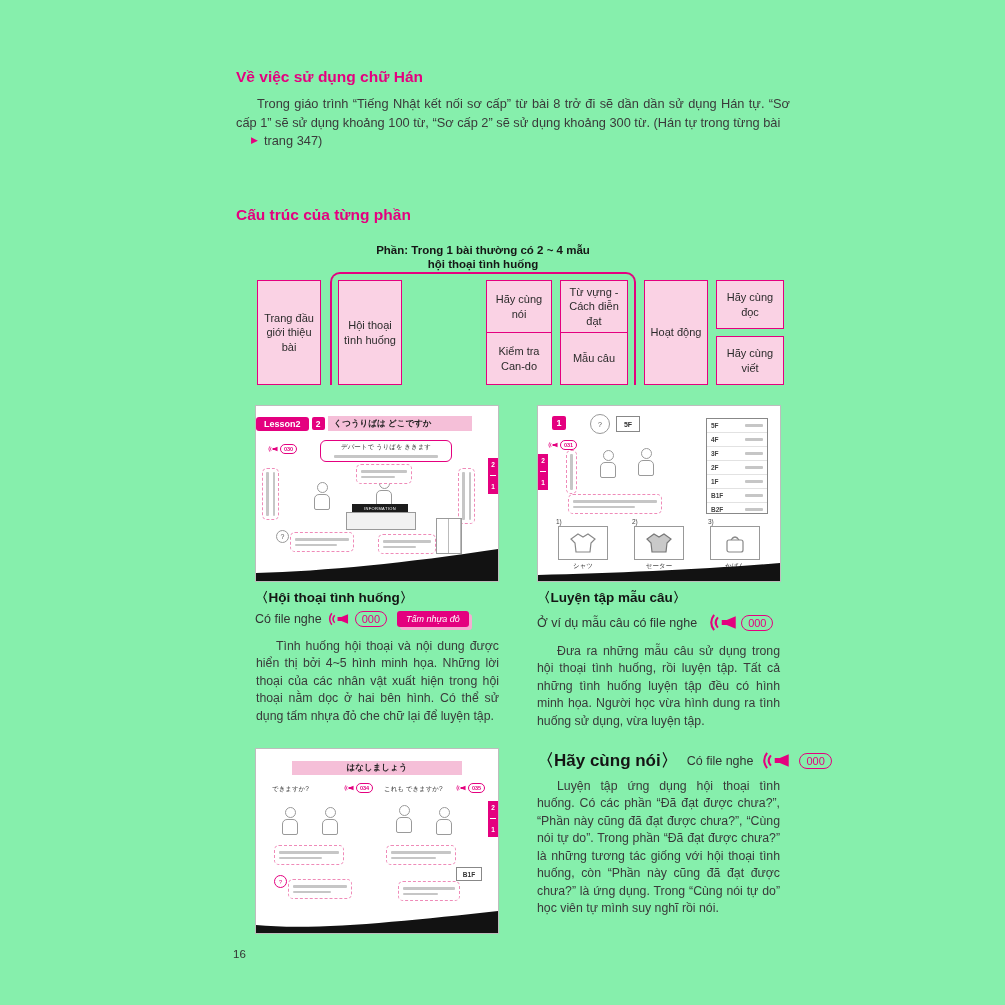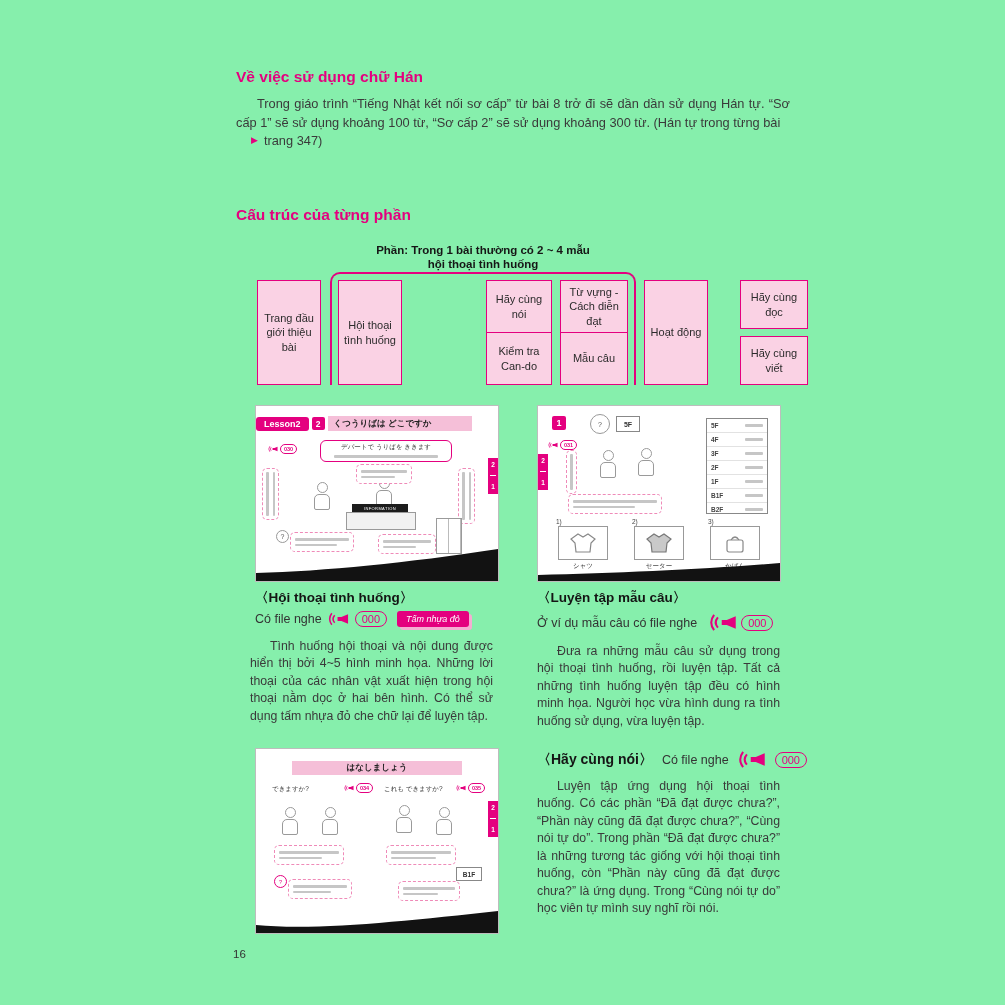--- a/index.html
+++ b/index.html
@@ -6,21 +6,21 @@
   .page{position:relative;width:1005px;height:1005px;background:#86efac;overflow:hidden;
         font-family:"Liberation Sans","DejaVu Sans",sans-serif;color:#3a3a3a;}
 
   
   .h-pink{position:absolute;font-size:15.5px;font-weight:bold;color:#e4007f;}
   .para{position:absolute;width:554px;font-size:12.8px;line-height:1.52;text-align:justify;
         text-indent:21px;color:#3a3a3a;}
   .refline{position:absolute;display:flex;align-items:center;gap:6px;font-size:12.8px;color:#3a3a3a;}
   .ref-arrow{color:#e4007f;font-size:9px;line-height:1;}
   .subhead{position:absolute;font-size:13.5px;font-weight:bold;color:#141414;}
-  .subhead-inline{font-size:14px;font-weight:bold;color:#141414;}
+  .subhead-inline{font-size:17px;font-weight:bold;color:#141414;}
   .audio-row{position:absolute;display:flex;align-items:center;gap:6px;font-size:12.5px;color:#333;}
   .col-para{position:absolute;width:243px;font-size:12.3px;line-height:1.42;text-align:justify;
             text-indent:20px;color:#3a3a3a;}
   .pnum{position:absolute;font-size:11.5px;color:#333;}
 
   .anum{border:1.5px solid #e4007f;border-radius:10px;padding:0 6px;font-size:11px;
         font-weight:normal;color:#e4007f;line-height:14px;display:inline-block;}
   .spk{width:21px;height:16px;flex:none;}
   .spk-l{width:28px;height:21px;flex:none;}
   .redtag{background:#e4007f;color:#fff;font-style:italic;font-size:9px;padding:3px 9px;
@@ -32,21 +32,21 @@
            font-size:11.5px;line-height:1.18;color:#161616;}
   .bracket{position:absolute;left:73px;top:28px;width:306px;height:113px;
            border:2px solid #e4007f;border-bottom:none;border-radius:10px 10px 0 0;box-sizing:border-box;}
   .dbox{position:absolute;top:36px;height:105px;background:#fad2e4;border:1.6px solid #e4007f;
         display:flex;align-items:center;justify-content:center;text-align:center;
         font-size:11px;line-height:1.28;color:#2b2b2b;padding:2px 3px;box-sizing:border-box;}
   .dbox.split{flex-direction:column;padding:0;}
   .dbox.split .cell{flex:1;display:flex;align-items:center;justify-content:center;width:100%;
                     padding:2px 3px;box-sizing:border-box;}
   .dbox.split .cell + .cell{border-top:1.6px solid #e4007f;}
-  .dbox.half{height:49px;margin-left:24px;}
+  .dbox.half{height:49px;}
 
   
   .thumb{position:absolute;background:#fff;border:1px solid #bdbdbd;overflow:hidden;}
   .wedge{position:absolute;left:0;bottom:0;}
   .ptab{position:absolute;width:10px;height:36px;background:#e4007f;color:#fff;z-index:5;
         display:flex;flex-direction:column;align-items:center;justify-content:space-around;
         font-size:6.5px;font-weight:bold;line-height:1;}
   .ptab i{display:block;width:6px;height:1px;background:#fff;}
   .lesson-pill{background:#e4007f;color:#fff;font-size:9px;font-weight:bold;padding:2px 8px;
                border-radius:3px;}
@@ -292,21 +292,21 @@
   <div class="audio-row" style="left:255px;top:611px;">
     <span>Có file nghe</span>
     <svg class="spk" viewBox="0 0 22 16">
       <path d="M21 3 L14 6 H10 V10 H14 L21 13 Z" fill="#e4007f"></path>
       <path d="M7 4 Q3.5 8 7 12" stroke="#e4007f" fill="none" stroke-width="1.6"></path>
       <path d="M4 2 Q-0.5 8 4 14" stroke="#e4007f" fill="none" stroke-width="1.6"></path>
     </svg>
     <span class="anum">000</span>
     <span class="redtag">Tấm nhựa đỏ</span>
   </div>
-  <div class="col-para" style="left:250px;top:638px;">Tình huống hội thoại và nội dung được hiển thị bởi 4~5 hình minh họa. Những lời thoại của các nhân vật xuất hiện trong hội thoại nằm dọc ở hai bên hình. Có thể sử dụng tấm nhựa đỏ che chữ lại để luyện tập.</div>
+  <div class="col-para" style="left:256px;top:638px;">Tình huống hội thoại và nội dung được hiển thị bởi 4~5 hình minh họa. Những lời thoại của các nhân vật xuất hiện trong hội thoại nằm dọc ở hai bên hình. Có thể sử dụng tấm nhựa đỏ che chữ lại để luyện tập.</div>
 
   <div class="thumb" style="left:255px;top:748px;width:242px;height:184px;">
     <div class="pinkband-s" style="left:36px;top:12px;width:170px;height:14px;">はなしましょう</div>
     <div class="tinyq" style="left:16px;top:36px;">できますか?</div>
     <div class="mini-audio" style="left:88px;top:34px;">
       <svg class="spk-s" viewBox="0 0 22 16">
         <path d="M21 3 L14 6 H10 V10 H14 L21 13 Z" fill="#e4007f"></path>
         <path d="M7 4 Q3.5 8 7 12" stroke="#e4007f" fill="none" stroke-width="1.6"></path>
         <path d="M4 2 Q-0.5 8 4 14" stroke="#e4007f" fill="none" stroke-width="1.6"></path>
       </svg>

